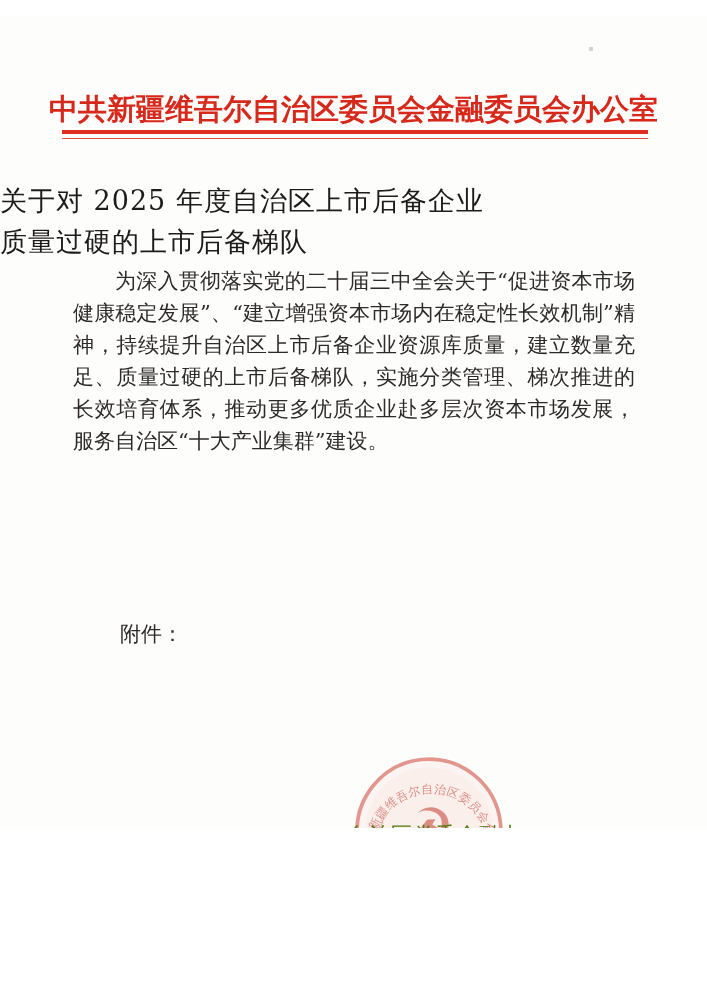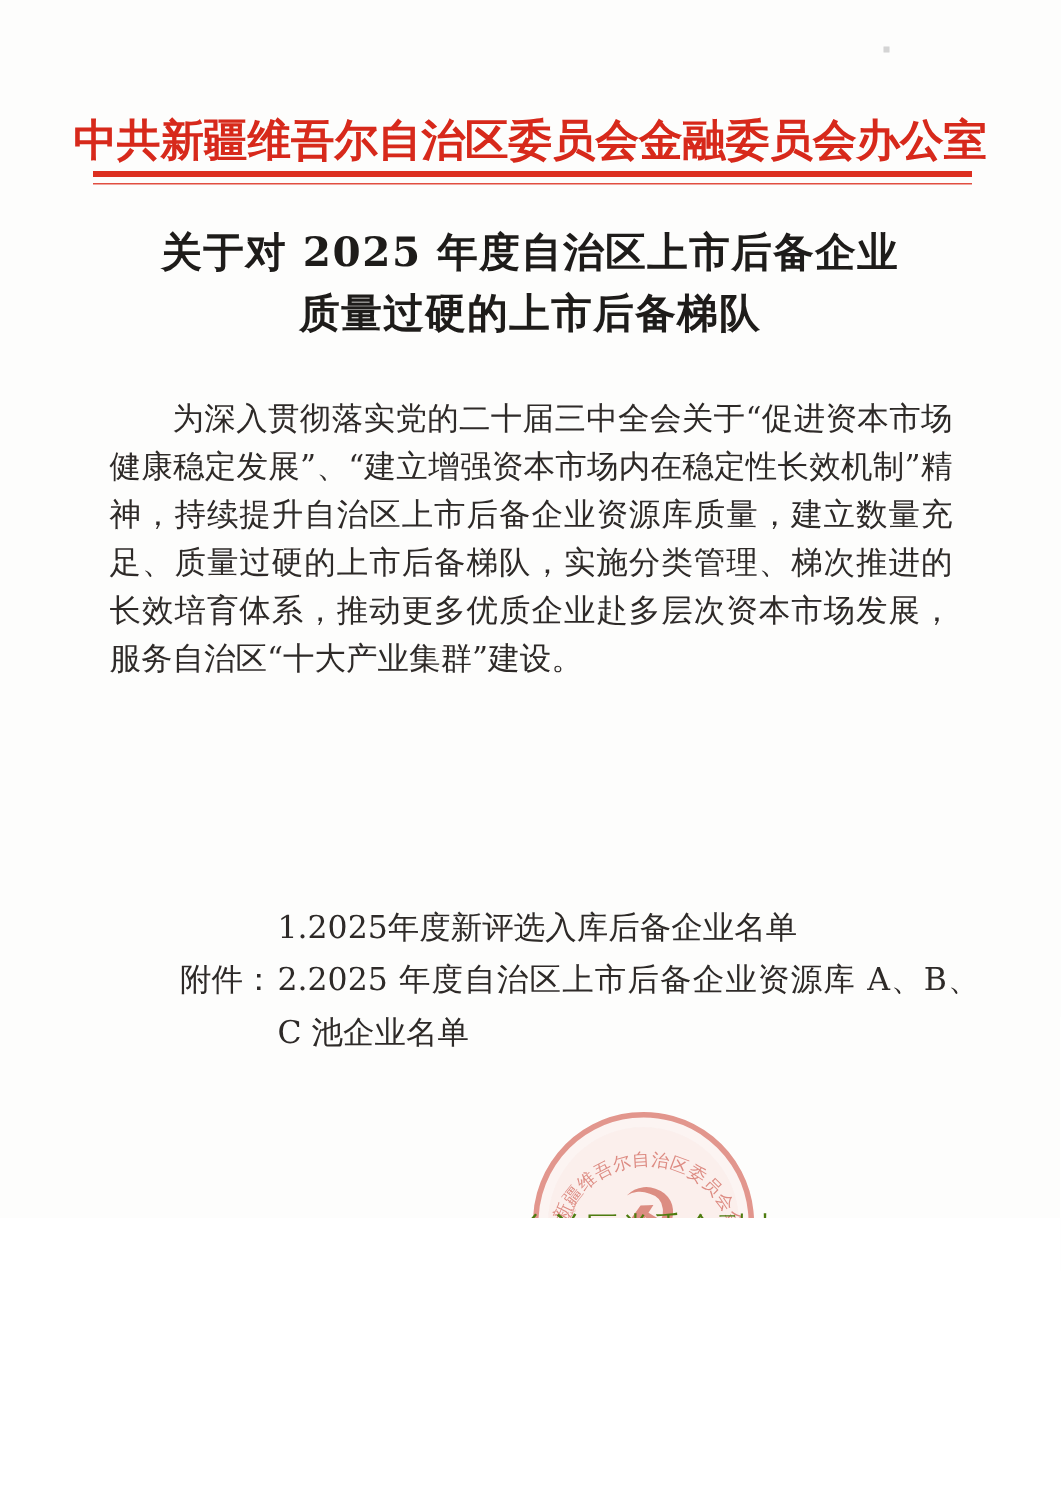--- a/index.html
+++ b/index.html
@@ -1,21 +1,21 @@
 <!DOCTYPE html>
 <html><head>
 <meta charset="utf-8">
 <style>
   * { margin: 0; padding: 0; box-sizing: border-box; }
   html, body { background: #ffffff; }
   .page {
     position: relative;
     width: 707px;
     height: 812px;
-    margin: 0 auto;
+    margin: 16px auto;
     background: #fdfdfc;
     overflow: hidden;
     font-family: "DejaVu Serif", "Liberation Serif", serif;
     color: #332f2d;
   }
   .speck {
     position: absolute;
     left: 589px; top: 31px;
     width: 4px; height: 4px;
     background: #b9b9b9;
@@ -31,31 +31,31 @@
     letter-spacing: 0px;
     white-space: nowrap;
   }
   .rule { position: absolute; background: #dc2f20; }
   .rule-header-thick { left: 62px;  width: 586px; top: 114px; height: 4px; }
   .rule-header-thin  { left: 62px;  width: 586px; top: 122px; height: 1.3px; opacity: .85; }
   .rule-footer-thin  { left: 73px;  width: 562px; top: 914px; height: 1.5px; opacity: .8; }
   .rule-footer-thick { left: 73px;  width: 562px; top: 918px; height: 4px; }
   .doc-title {
     position: absolute;
-    left: 0; right: 0; top: 148px;
-    text-align: center;
+    left: 0; right: 0; top: 164px;
+    text-align: left;
     font-size: 27px;
-    font-weight: bold;
+    font-weight: normal;
     color: #1e1c1a;
     line-height: 41px;
     letter-spacing: 1px;
   }
   .body-text {
     position: absolute;
-    left: 73px; top: 263px;
+    left: 73px; top: 249px;
     width: 562px;
     font-size: 21px;
     line-height: 32px;
     text-align: justify;
     text-justify: inter-character;
     color: #2e2a28;
   }
   .body-text p { text-indent: 2em; }
   .attachments {
     position: absolute;
@@ -103,24 +103,20 @@
     <div>关于对 2025 年度自治区上市后备企业</div>
     <div>质量过硬的上市后备梯队</div>
   </div>
 
   <div class="body-text">
     <p>为深入贯彻落实党的二十届三中全会关于“促进资本市场健康稳定发展”、“建立增强资本市场内在稳定性长效机制”精神，持续提升自治区上市后备企业资源库质量，建立数量充足、质量过硬的上市后备梯队，实施分类管理、梯次推进的长效培育体系，推动更多优质企业赴多层次资本市场发展，服务自治区“十大产业集群”建设。</p>
   </div>
 
   <div class="attachments">
     <span class="att-label">附件：</span>
-    <div class="att-items">
-      <div>1.2025年度新评选入库后备企业名单</div>
-      <div>2.2025 年度自治区上市后备企业资源库 A、B、C 池企业名单</div>
-    </div>
   </div>
 
   <svg class="seal" viewBox="0 0 150 150" aria-hidden="true">
     <defs>
       <path id="arcTop" d="M 18 95 A 57 57 0 1 1 132 95" fill="none"></path>
       <path id="arcSide" d="M 42 112 A 44 44 0 0 1 33 58" fill="none"></path>
       <path id="arcBottom" d="M 30 95 A 50 50 0 0 0 120 95" fill="none"></path>
     </defs>
 
     <circle cx="75" cy="75" r="70" fill="#e8988c" fill-opacity="0.10" stroke="#df887e" stroke-width="3.6"></circle>

